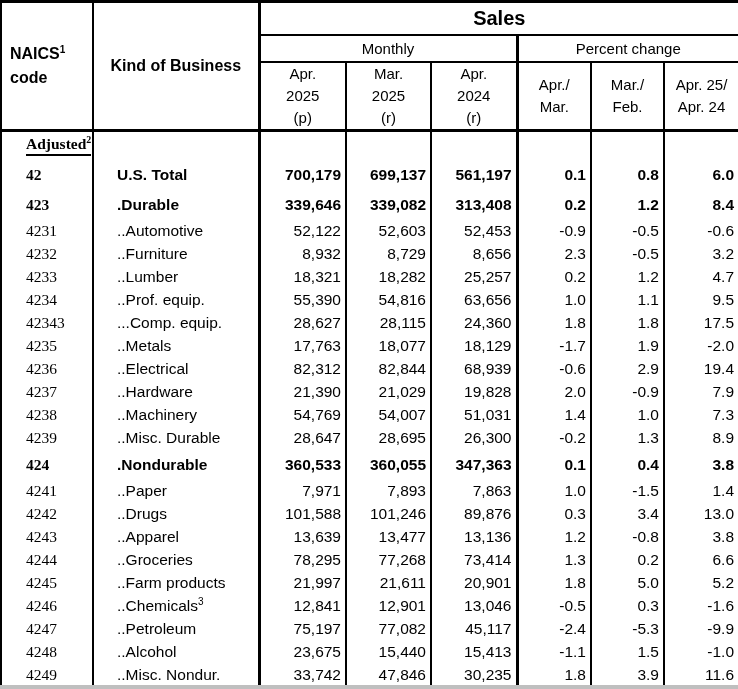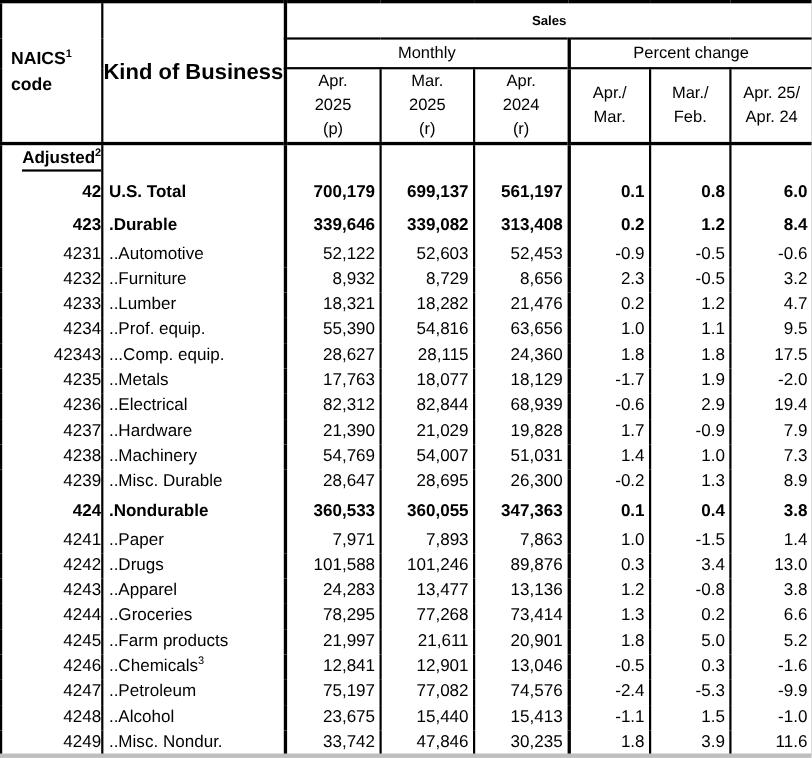--- a/index.html
+++ b/index.html
@@ -32,34 +32,34 @@
   .br3 { border-right: 3px solid #000; }
   .bb2 { border-bottom: 2px solid #000; }
 
   th.naics-h {
     text-align: left;
     padding-left: 8px;
     font-weight: bold;
     font-size: 16px;
     line-height: 1.5;
   }
-  th.kob-h { text-align: center; font-weight: bold; font-size: 20px; }
-  th.sales-h { text-align: center; font-weight: bold; font-size: 12px; height: 31px; }
+  th.kob-h { text-align: center; font-weight: bold; font-size: 16px; }
+  th.sales-h { text-align: center; font-weight: bold; font-size: 20px; height: 31px; }
   th.group-h { font-size: 15px; height: 25px; }
   th.colh {
     text-align: center;
     font-size: 15px;
     white-space: pre-line;
     line-height: 1.45;
     height: 66px;
   }
 
   td { font-size: 15.5px; }
-  td.c1 { text-align: right; padding-left: 6px; }
-  td.c2 { text-align: left; padding-left: 5px; }
+  td.c1 { text-align: left; padding-left: 24px; font-family: Liberation Serif, serif; }
+  td.c2 { text-align: left; padding-left: 23px; }
   td.num { text-align: right; padding-right: 4px; }
 
   tr.row-bold td { font-weight: bold; margin-top: 29px; }
   tr.h-section { height: 29px; }
   tr.h-bold { height: 30px; }
   tr.h-reg { height: 23px; }
 
   sup { font-size: 10px; line-height: 0; }
   .section-label {
     font-weight: bold;
@@ -173,21 +173,21 @@
           <td class="num br3">8,656</td>
           <td class="num br2">2.3</td>
           <td class="num br2">-0.5</td>
           <td class="num">3.2</td>
         </tr>
         <tr class="h-reg">
           <td class="c1 br2">4233</td>
           <td class="c2 br3">..Lumber</td>
           <td class="num br2">18,321</td>
           <td class="num br2">18,282</td>
-          <td class="num br3">21,476</td>
+          <td class="num br3">25,257</td>
           <td class="num br2">0.2</td>
           <td class="num br2">1.2</td>
           <td class="num">4.7</td>
         </tr>
         <tr class="h-reg">
           <td class="c1 br2">4234</td>
           <td class="c2 br3">..Prof. equip.</td>
           <td class="num br2">55,390</td>
           <td class="num br2">54,816</td>
           <td class="num br3">63,656</td>
@@ -224,21 +224,21 @@
           <td class="num br2">-0.6</td>
           <td class="num br2">2.9</td>
           <td class="num">19.4</td>
         </tr>
         <tr class="h-reg">
           <td class="c1 br2">4237</td>
           <td class="c2 br3">..Hardware</td>
           <td class="num br2">21,390</td>
           <td class="num br2">21,029</td>
           <td class="num br3">19,828</td>
-          <td class="num br2">1.7</td>
+          <td class="num br2">2.0</td>
           <td class="num br2">-0.9</td>
           <td class="num">7.9</td>
         </tr>
         <tr class="h-reg">
           <td class="c1 br2">4238</td>
           <td class="c2 br3">..Machinery</td>
           <td class="num br2">54,769</td>
           <td class="num br2">54,007</td>
           <td class="num br3">51,031</td>
           <td class="num br2">1.4</td>
@@ -281,21 +281,21 @@
           <td class="num br2">101,588</td>
           <td class="num br2">101,246</td>
           <td class="num br3">89,876</td>
           <td class="num br2">0.3</td>
           <td class="num br2">3.4</td>
           <td class="num">13.0</td>
         </tr>
         <tr class="h-reg">
           <td class="c1 br2">4243</td>
           <td class="c2 br3">..Apparel</td>
-          <td class="num br2">24,283</td>
+          <td class="num br2">13,639</td>
           <td class="num br2">13,477</td>
           <td class="num br3">13,136</td>
           <td class="num br2">1.2</td>
           <td class="num br2">-0.8</td>
           <td class="num">3.8</td>
         </tr>
         <tr class="h-reg">
           <td class="c1 br2">4244</td>
           <td class="c2 br3">..Groceries</td>
           <td class="num br2">78,295</td>
@@ -323,21 +323,21 @@
           <td class="num br3">13,046</td>
           <td class="num br2">-0.5</td>
           <td class="num br2">0.3</td>
           <td class="num">-1.6</td>
         </tr>
         <tr class="h-reg">
           <td class="c1 br2">4247</td>
           <td class="c2 br3">..Petroleum</td>
           <td class="num br2">75,197</td>
           <td class="num br2">77,082</td>
-          <td class="num br3">74,576</td>
+          <td class="num br3">45,117</td>
           <td class="num br2">-2.4</td>
           <td class="num br2">-5.3</td>
           <td class="num">-9.9</td>
         </tr>
         <tr class="h-reg">
           <td class="c1 br2">4248</td>
           <td class="c2 br3">..Alcohol</td>
           <td class="num br2">23,675</td>
           <td class="num br2">15,440</td>
           <td class="num br3">15,413</td>

